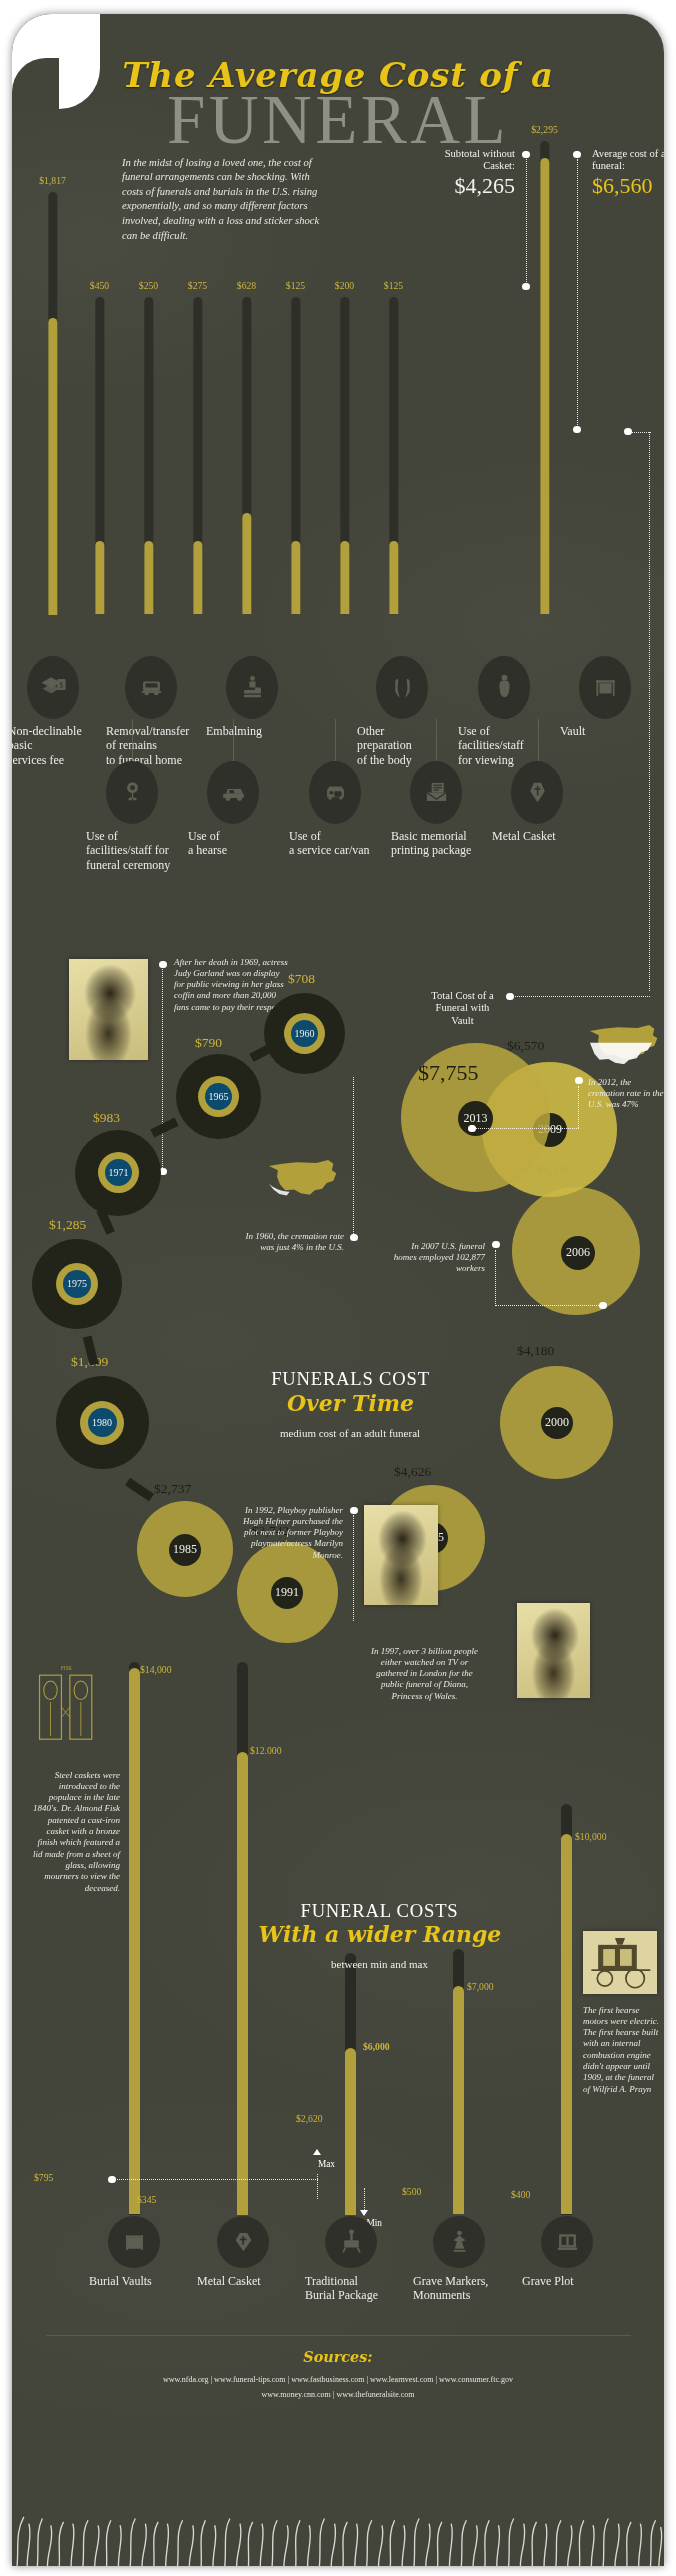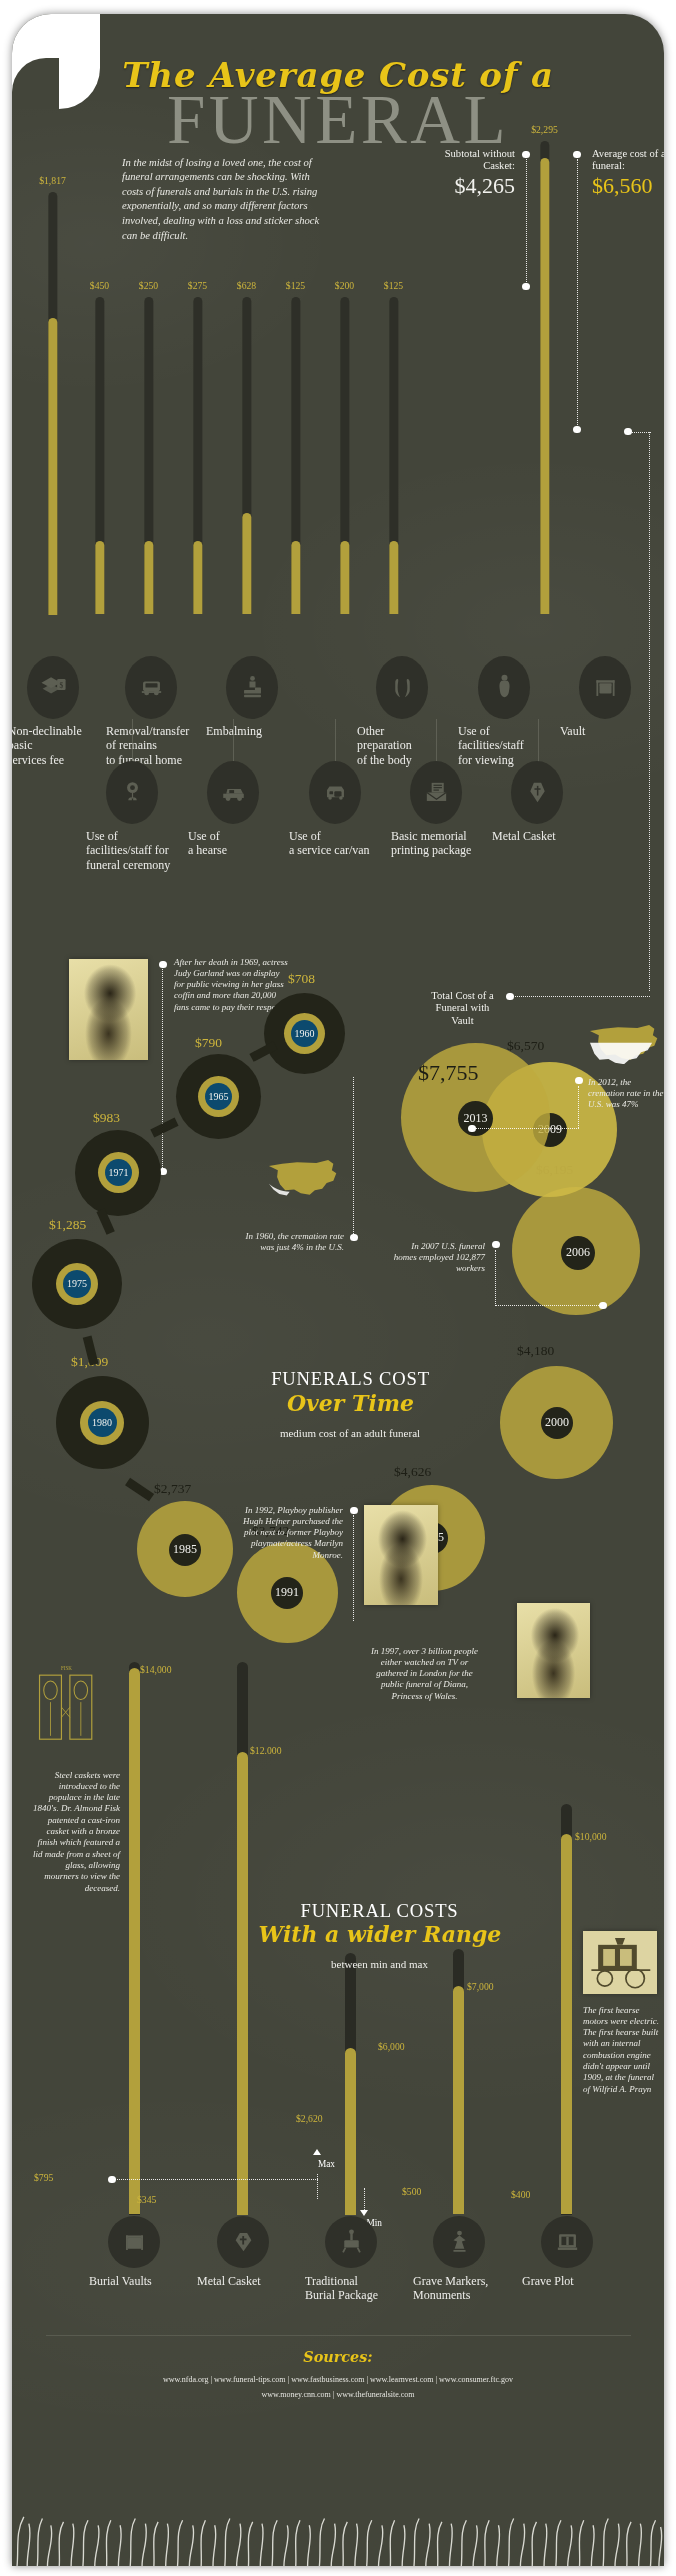--- a/index.html
+++ b/index.html
@@ -583,21 +583,21 @@
 
     <div class="rbar" style="left:225px;top:1648px;height:553px;">
       <div class="rfill" style="top:90px;height:463px;"></div>
     </div>
     <div class="rlab" style="left:238px;top:1731px;">$12.000</div>
     <div class="rlab" style="left:125px;top:2180px;">$345</div>
 
     <div class="rbar" style="left:333px;top:1939px;height:262px;">
       <div class="rfill" style="top:95px;height:167px;"></div>
     </div>
-    <div class="rlab" style="left:366px;top:2027px;">$6,000</div>
+    <div class="rlab" style="left:351px;top:2027px;font-weight:bold;">$6,000</div>
     <div class="rlab" style="left:284px;top:2099px;">$2,620</div>
 
     <div class="rbar" style="left:441px;top:1935px;height:265px;">
       <div class="rfill" style="top:37px;height:228px;"></div>
     </div>
     <div class="rlab" style="left:455px;top:1967px;">$7,000</div>
     <div class="rlab" style="left:390px;top:2172px;">$500</div>
 
     <div class="rbar" style="left:549px;top:1790px;height:411px;">
       <div class="rfill" style="top:30px;height:380px;"></div>

